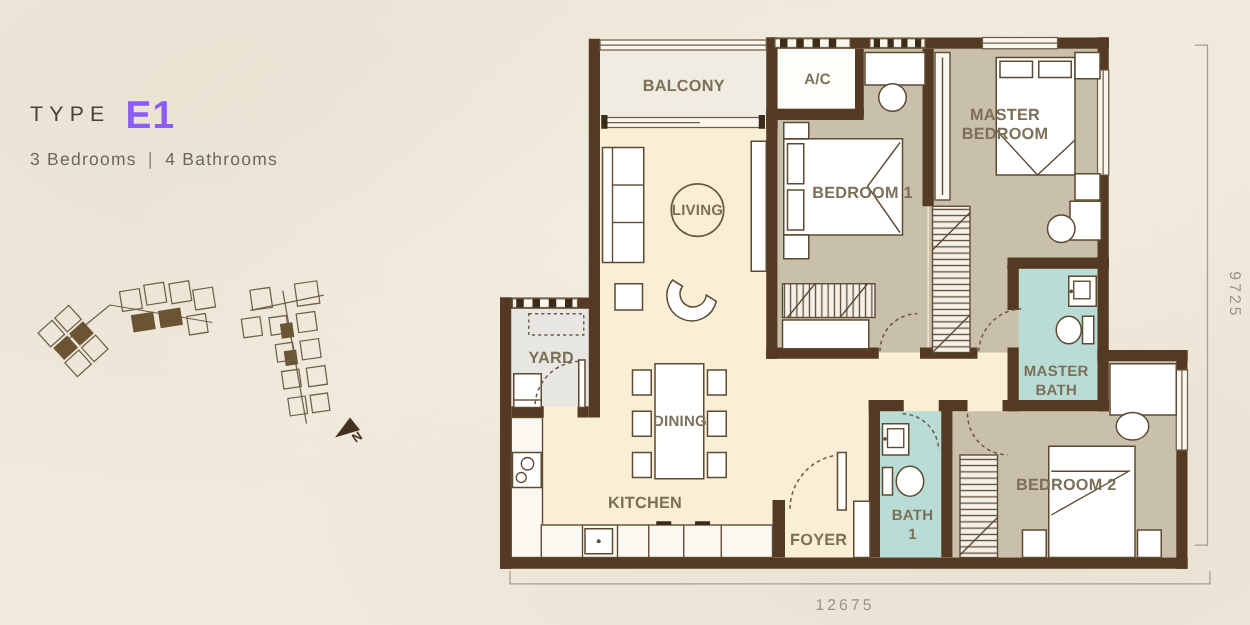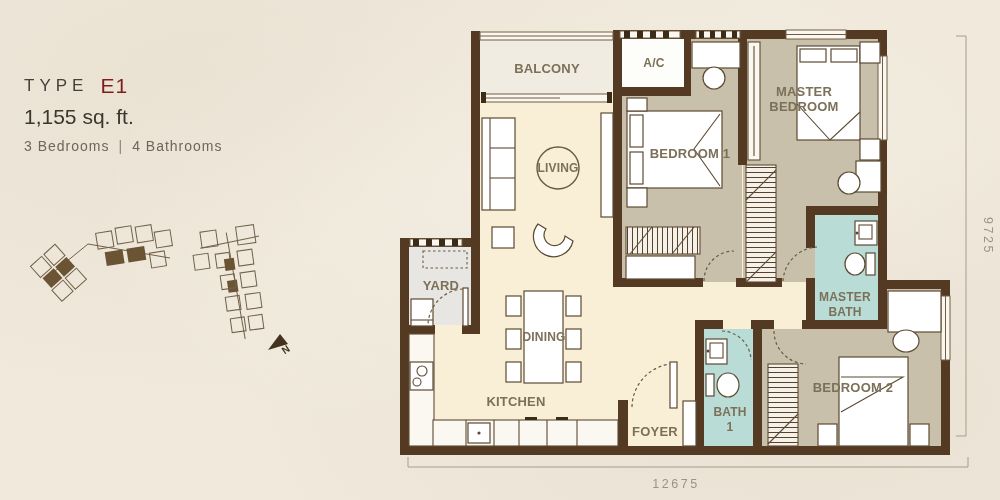--- a/index.html
+++ b/index.html
@@ -9,21 +9,21 @@
     background:
       radial-gradient(ellipse at 20% 15%, rgba(214,203,182,.25), rgba(0,0,0,0) 55%),
       radial-gradient(ellipse at 80% 80%, rgba(206,194,172,.22), rgba(0,0,0,0) 50%),
       radial-gradient(ellipse at 55% 40%, rgba(255,252,244,.5), rgba(0,0,0,0) 60%),
       #f0e9dc;
   }
   .stage{position:relative;width:1000px;height:500px;}
   .title-block{position:absolute;left:24px;top:74px;color:#3b352d;}
   .type-line{display:flex;align-items:center;gap:12px;}
   .type-word{font-size:17px;letter-spacing:5px;color:#46403а;color:#46403a;font-weight:500;}
-  .type-code{font-size:21px;font-weight:400;color:#7f1d1d;letter-spacing:1px;}
+  .type-code{font-size:31px;font-weight:700;color:#8b5cf6;letter-spacing:1px;}
   .area-line{margin-top:7px;font-size:21px;color:#3b362e;}
   .rooms-line{margin-top:9px;font-size:14px;color:#6d675c;letter-spacing:1px;display:flex;gap:9px;}
   .rooms-sep{color:#8a8478;}
   svg{position:absolute;left:0;top:0;}
   .wall{fill:#543a22;}
   .furn{fill:#ffffff;stroke:#5d4a33;stroke-width:1.2;}
   .furn2{fill:#fbf8f1;stroke:#5d4a33;stroke-width:1.1;}
   .fline{stroke:#5d4a33;stroke-width:1.1;fill:none;}
   .door{stroke:#6b5a43;stroke-width:1.2;fill:none;stroke-dasharray:3 2.6;}
   .winbox{fill:#fbf7ee;stroke:#6f5e47;stroke-width:1;}
@@ -42,21 +42,20 @@
 </head>
 <body>
 
 <div class="stage">
 
   <div class="title-block">
     <div class="type-line">
       <span class="type-word">TYPE</span>
       <span class="type-code">E1</span>
     </div>
-    <div class="area-line">1,155 sq. ft.</div>
     <div class="rooms-line">
       <span>3 Bedrooms</span>
       <span class="rooms-sep">|</span>
       <span>4 Bathrooms</span>
     </div>
   </div>
 
   <svg width="1000" height="500" viewBox="0 0 1000 500">
     <defs>
       <pattern id="hatchH" width="6" height="5" patternUnits="userSpaceOnUse">

